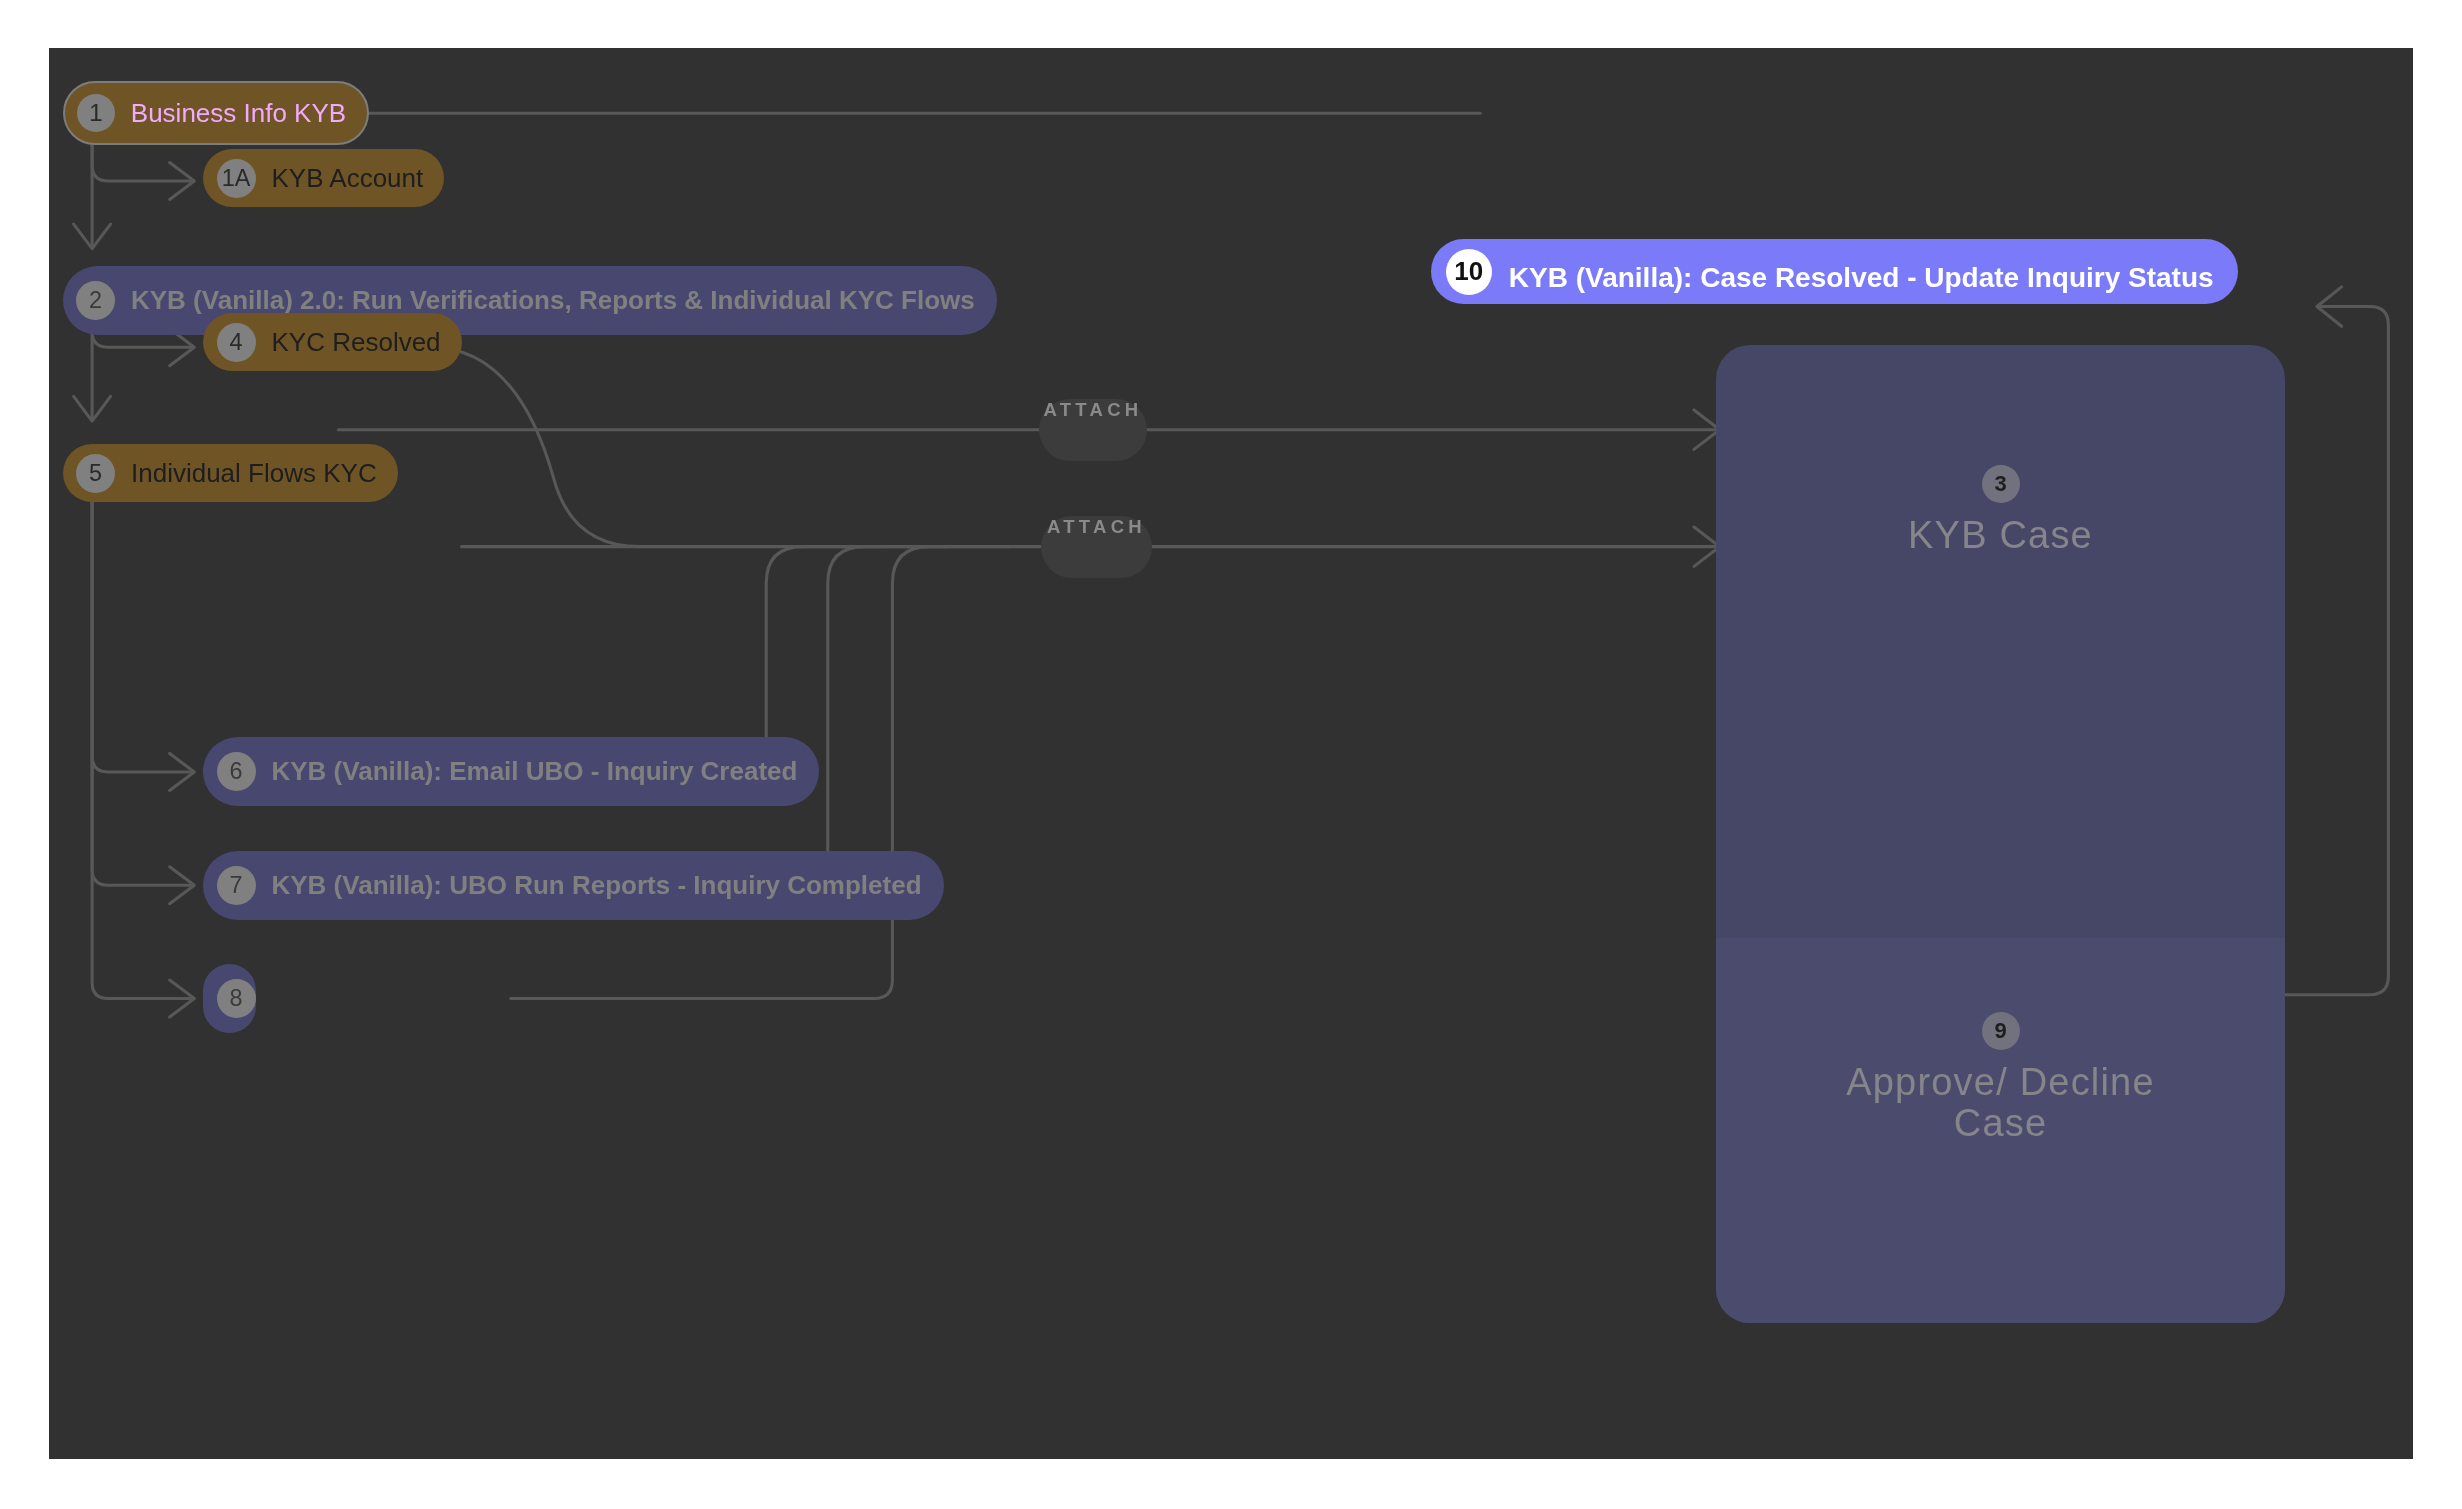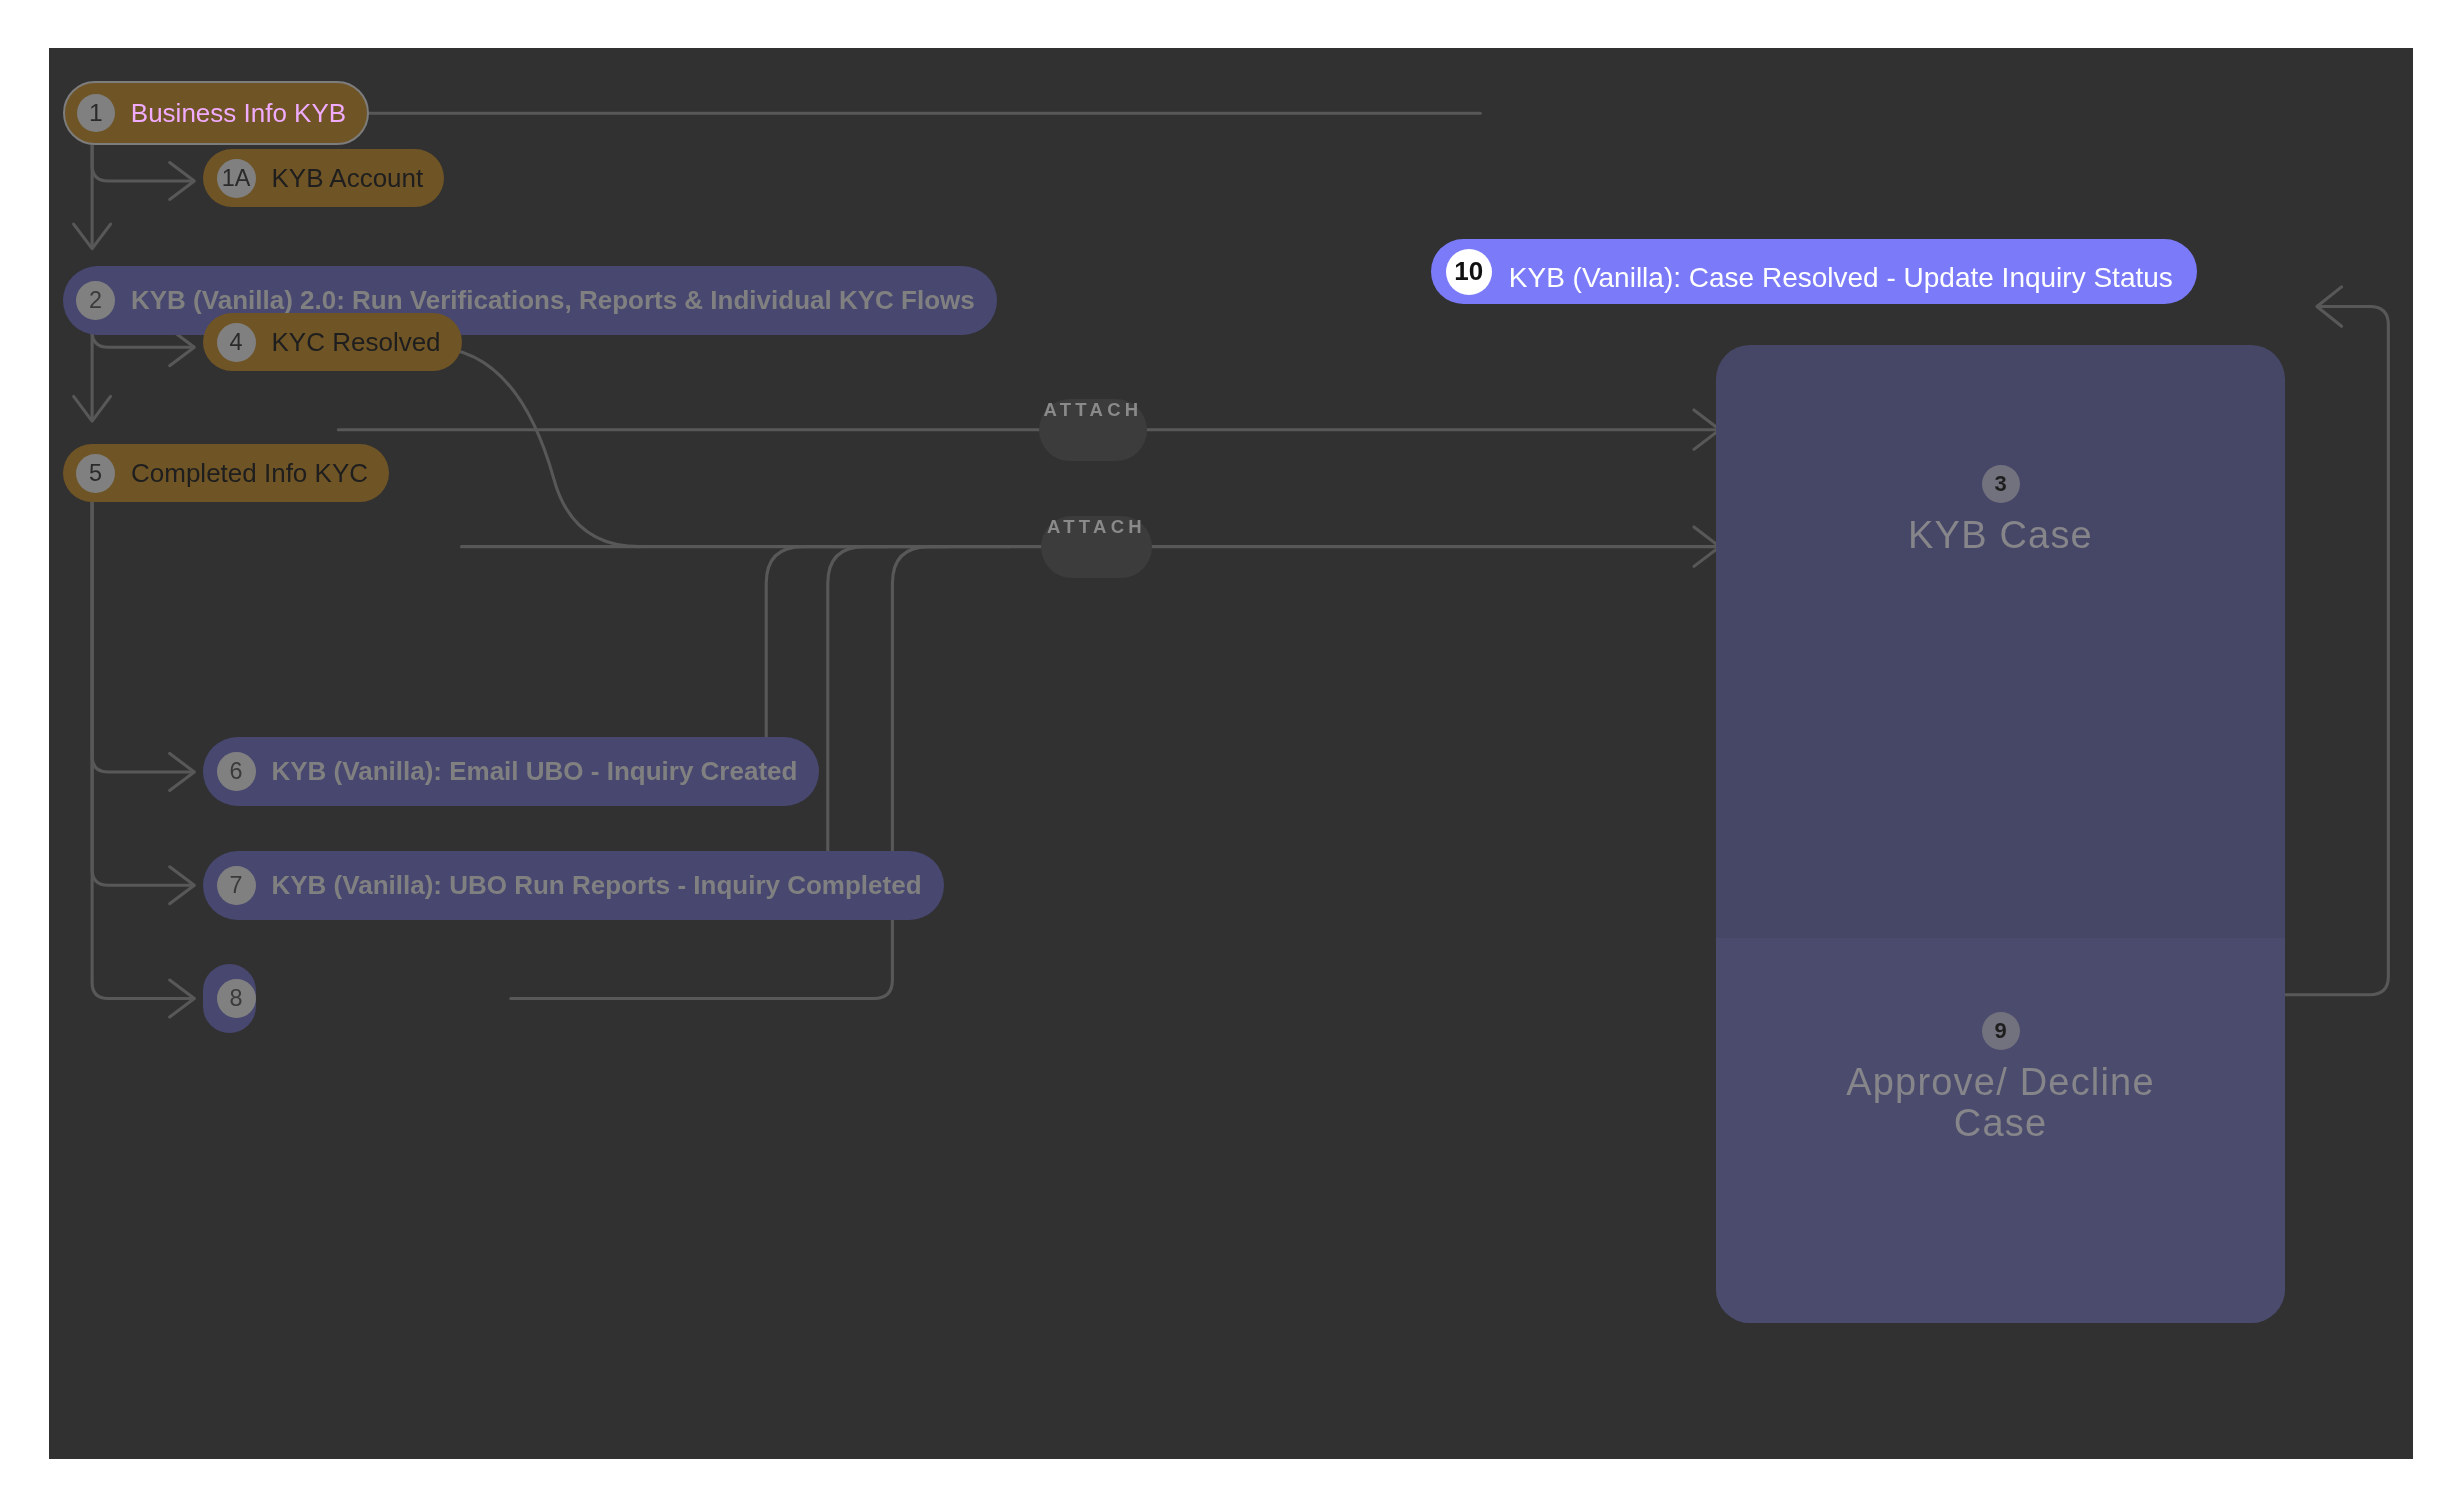--- a/index.html
+++ b/index.html
@@ -134,21 +134,21 @@
     background: #ffffff;
     color: #111111;
     font-size: 26px;
     font-weight: 700;
   }
   .node.accent .label {
     color: #ffffff;
     font-size: 28px;
     margin-left: 17px;
     margin-right: 24.6px;
-    font-weight: 400;
+    font-weight: 700;
     margin-top: 12px;
   }
 
   
   .chip {
     position: absolute;
     height: 62px;
     border-radius: 615px;
     background: #3c3c3c;
     display: flex;
@@ -270,21 +270,21 @@
       <span class="label">KYB (Vanilla) 2.0: Run Verifications, Reports &amp; Individual KYC Flows</span>
     </div>
 
     <div class="node tan-plain" style="left:154px; top:265px;">
       <span class="badge">4</span>
       <span class="label">KYC Resolved</span>
     </div>
 
     <div class="node tan-plain" style="left:13.5px; top:396px;">
       <span class="badge">5</span>
-      <span class="label">Completed Info KYC</span>
+      <span class="label">Individual Flows KYC</span>
     </div>
 
     <div class="node purple" style="left:154px; top:689px;">
       <span class="badge">6</span>
       <span class="label">KYB (Vanilla): Email UBO - Inquiry Created</span>
     </div>
 
     <div class="node purple" style="left:154px; top:803px;">
       <span class="badge">7</span>
       <span class="label">KYB (Vanilla): UBO Run Reports - Inquiry Completed</span>

